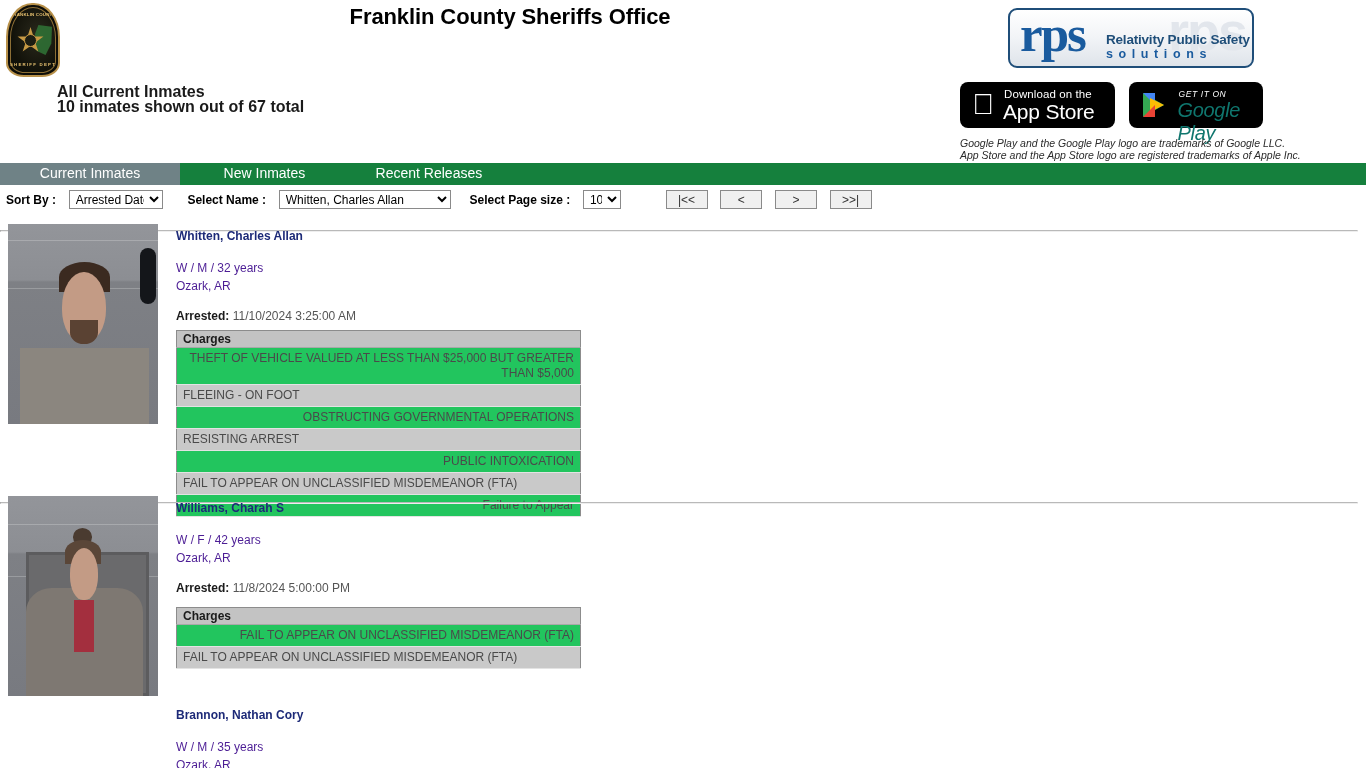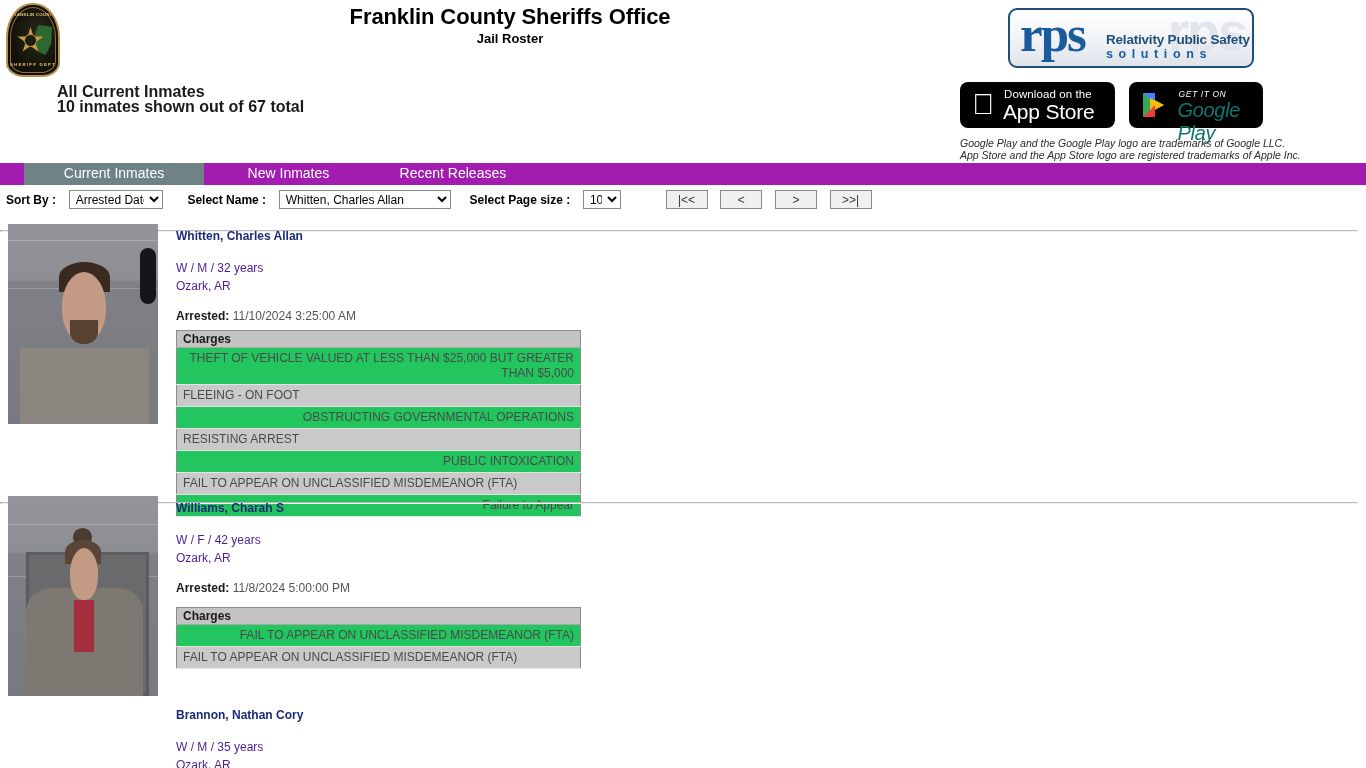--- a/index.html
+++ b/index.html
@@ -184,22 +184,21 @@
   .tm-text {
     position: absolute; left: 960px; top: 137px;
     font-size: 10.5px; font-style: italic; color: #2b2b2b;
     line-height: 12px; white-space: nowrap;
   }
 
   
   .tabbar {
     position: absolute; left: 0; top: 163px;
     width: 1366px; height: 22px;
-    background: #a21caf;
-    padding-left: 24px;
+    background: #15803d;
   }
   .tab {
     display: inline-block;
     height: 22px; line-height: 21px;
     color: #ffffff; font-size: 14px;
     text-align: center; cursor: pointer;
     vertical-align: top;
   }
   .tab-active {
     background: #6f8286;
@@ -342,21 +341,20 @@
         <div class="badge-map"></div>
         <div class="badge-star"></div>
         <div class="badge-star-c"></div>
         <div class="badge-top-text">FRANKLIN COUNTY</div>
         <div class="badge-bot-text">SHERIFF  DEPT</div>
       </div>
     </div>
 
     <div class="title-block">
       <div class="title-main">Franklin County Sheriffs Office</div>
-      <div class="title-sub">Jail Roster</div>
     </div>
 
     <div class="summary">
       <div>All Current Inmates</div>
       <div>10 inmates shown out of 67 total</div>
     </div>
 
     <div class="rps-box">
       <div class="rps-watermark">rps</div>
       <div class="rps-mark">rps</div>

